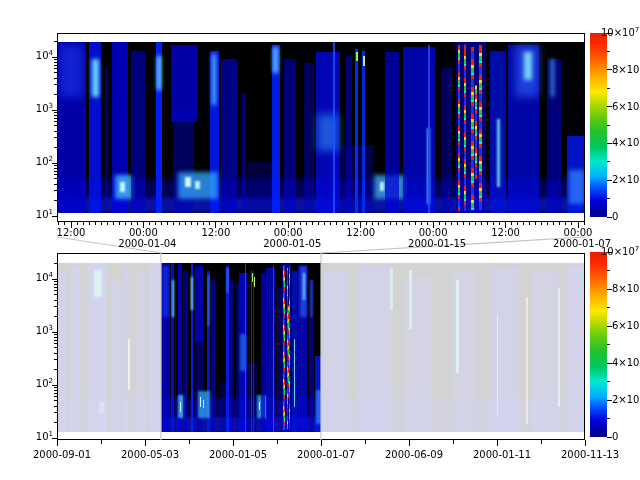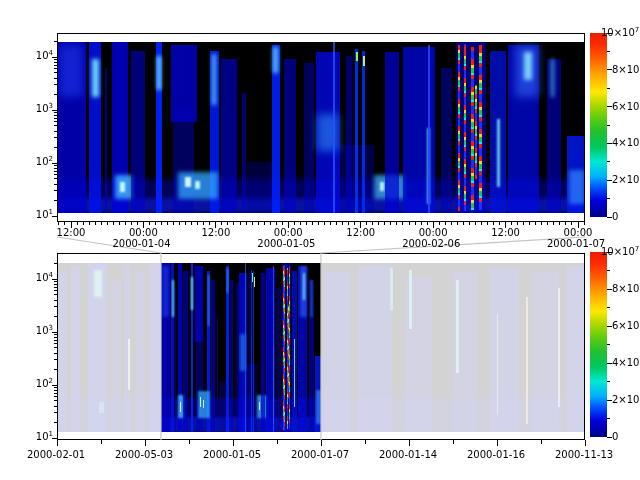--- a/index.html
+++ b/index.html
@@ -11,21 +11,21 @@
   .feat{position:absolute;}
   .rainbow{background-image:repeating-linear-gradient(to bottom,
       #ff2000 0px 5px,#ffe800 5px 8px,#20d040 8px 13px,#00ffee 13px 15px,
       #ff2000 15px 19px,#2030ff 19px 27px);opacity:0.95;}
   .dimover{position:absolute;top:0;left:0;right:0;bottom:0;background:rgba(242,242,242,0.87);}
   .tick{position:absolute;background:#000;}
   .lbl{position:absolute;font-size:10px;color:#000;line-height:11px;white-space:nowrap;}
   .lbl sup{font-size:7px;line-height:7px;}
   .ylbl{width:34px;text-align:right;}
   .xlbl{width:44px;text-align:center;}
-  .datelbl{width:70px;text-align:left;}
+  .datelbl{width:70px;text-align:center;}
   .cblbl{text-align:left;}
   .cbar{position:absolute;width:17px;}
   .connector{position:absolute;left:0;top:0;pointer-events:none;}
 </style>
 </head>
 <body>
 
 <div id="fig">
 
   <div class="zdata" id="top-data" style="left:57px;top:42px;width:528px;height:171px;">
@@ -376,28 +376,28 @@
       <div class="lbl xlbl" style="left: 49px; top: 227px;">12:00</div>
       <div class="lbl xlbl" style="left: 121.43px; top: 227px;">00:00</div>
       <div class="lbl xlbl" style="left: 193.86px; top: 227px;">12:00</div>
       <div class="lbl xlbl" style="left: 266.29px; top: 227px;">00:00</div>
       <div class="lbl xlbl" style="left: 338.72px; top: 227px;">12:00</div>
       <div class="lbl xlbl" style="left: 411.15px; top: 227px;">00:00</div>
       <div class="lbl xlbl" style="left: 483.58px; top: 227px;">12:00</div>
       <div class="lbl xlbl" style="left: 556.01px; top: 227px;">00:00</div>
       <div class="lbl datelbl" style="left: 112.43px; top: 238px;">2000-01-04</div>
       <div class="lbl datelbl" style="left: 257.29px; top: 238px;">2000-01-05</div>
-      <div class="lbl datelbl" style="left: 402.15px; top: 238px;">2000-02-06</div>
+      <div class="lbl datelbl" style="left: 402.15px; top: 238px;">2000-01-15</div>
       <div class="lbl datelbl" style="left: 547.01px; top: 238px;">2000-01-07</div>
-      <div class="lbl datelbl" style="left: 27px; top: 449px;">2000-02-01</div>
+      <div class="lbl datelbl" style="left: 27px; top: 449px;">2000-09-01</div>
       <div class="lbl datelbl" style="left: 115px; top: 449px;">2000-05-03</div>
       <div class="lbl datelbl" style="left: 203px; top: 449px;">2000-01-05</div>
       <div class="lbl datelbl" style="left: 291px; top: 449px;">2000-01-07</div>
-      <div class="lbl datelbl" style="left: 379px; top: 449px;">2000-01-14</div>
-      <div class="lbl datelbl" style="left: 467px; top: 449px;">2000-01-16</div>
+      <div class="lbl datelbl" style="left: 379px; top: 449px;">2000-06-09</div>
+      <div class="lbl datelbl" style="left: 467px; top: 449px;">2000-01-11</div>
       <div class="lbl datelbl" style="left: 555px; top: 449px;">2000-11-13</div>
       <div class="tick" style="left: 607px; top: 32.5px; width: 5px; height: 1px;"></div>
       <div class="tick" style="left: 607px; top: 50.9px; width: 3px; height: 1px;"></div>
       <div class="lbl cblbl" style="left: 601px; top: 27px;"><span>10×10</span><sup>7</sup></div>
       <div class="tick" style="left: 607px; top: 69.3px; width: 5px; height: 1px;"></div>
       <div class="tick" style="left: 607px; top: 87.7px; width: 3px; height: 1px;"></div>
       <div class="lbl cblbl" style="left: 612px; top: 63.8px;"><span>8×10</span><sup>7</sup></div>
       <div class="tick" style="left: 607px; top: 106.1px; width: 5px; height: 1px;"></div>
       <div class="tick" style="left: 607px; top: 124.5px; width: 3px; height: 1px;"></div>
       <div class="lbl cblbl" style="left: 612px; top: 100.6px;"><span>6×10</span><sup>7</sup></div>

